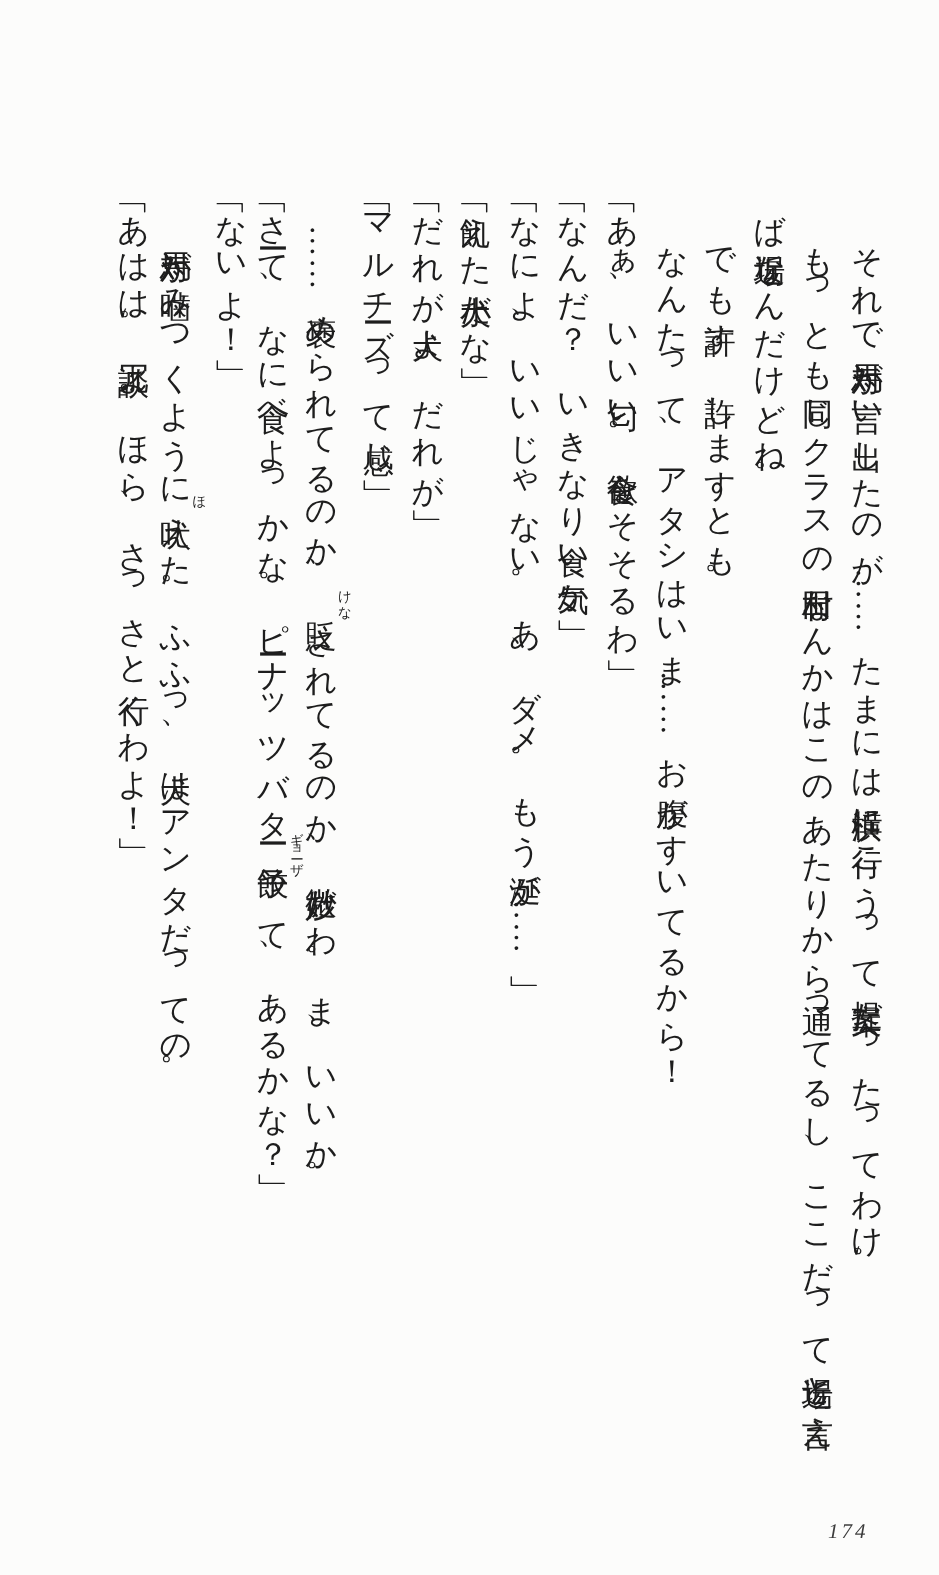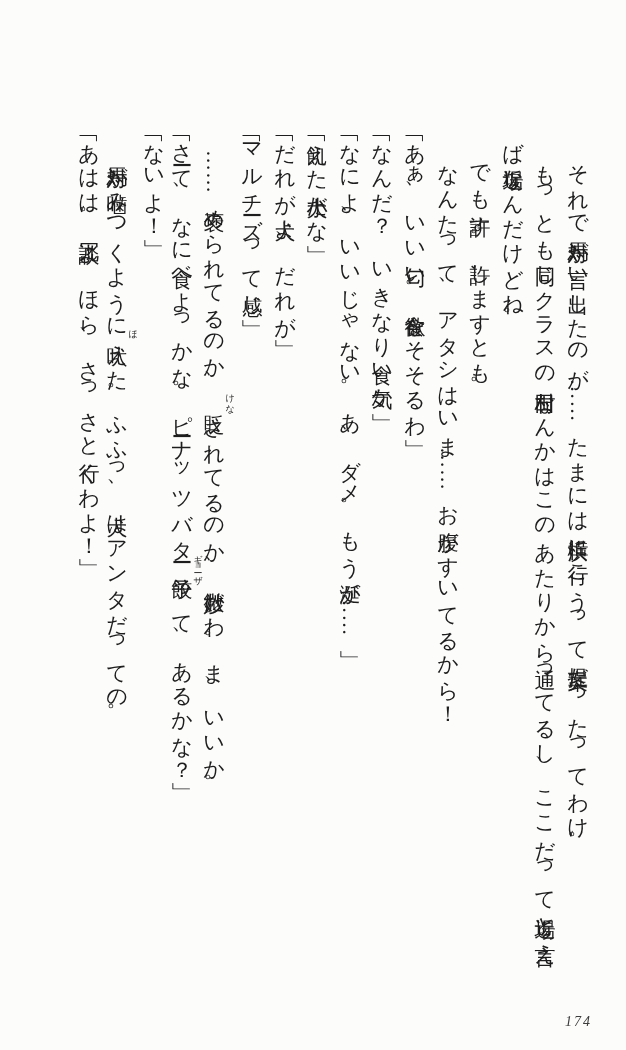--- a/index.html
+++ b/index.html
@@ -36,21 +36,21 @@
   .col span { letter-spacing: inherit; }
   ruby { ruby-align: center; }
   rt {
     font-size: 9px;
     letter-spacing: 0;
     line-height: 1;
     font-family: "Liberation Serif", "DejaVu Serif", serif;
   }
   .page-number {
     position: absolute;
-    left: 565px;
+    left: 552px;
     top: 1014px;
     font-size: 14px;
     font-style: italic;
     letter-spacing: 2px;
     color: #3c3c3c;
   }
 </style>
 </head>
 <body>
 

